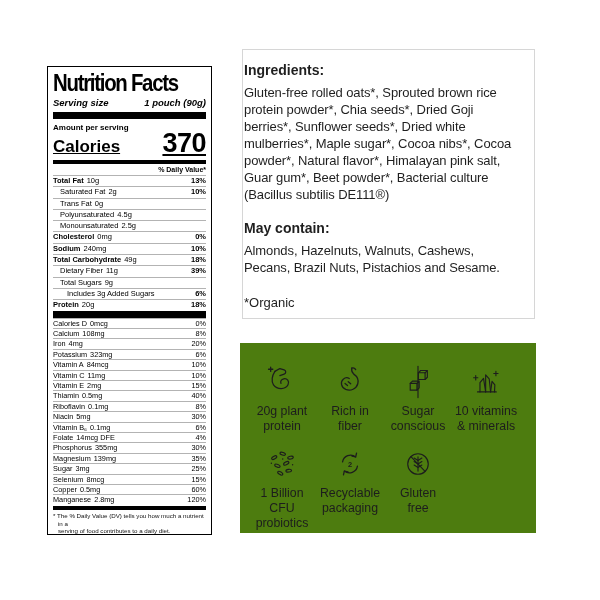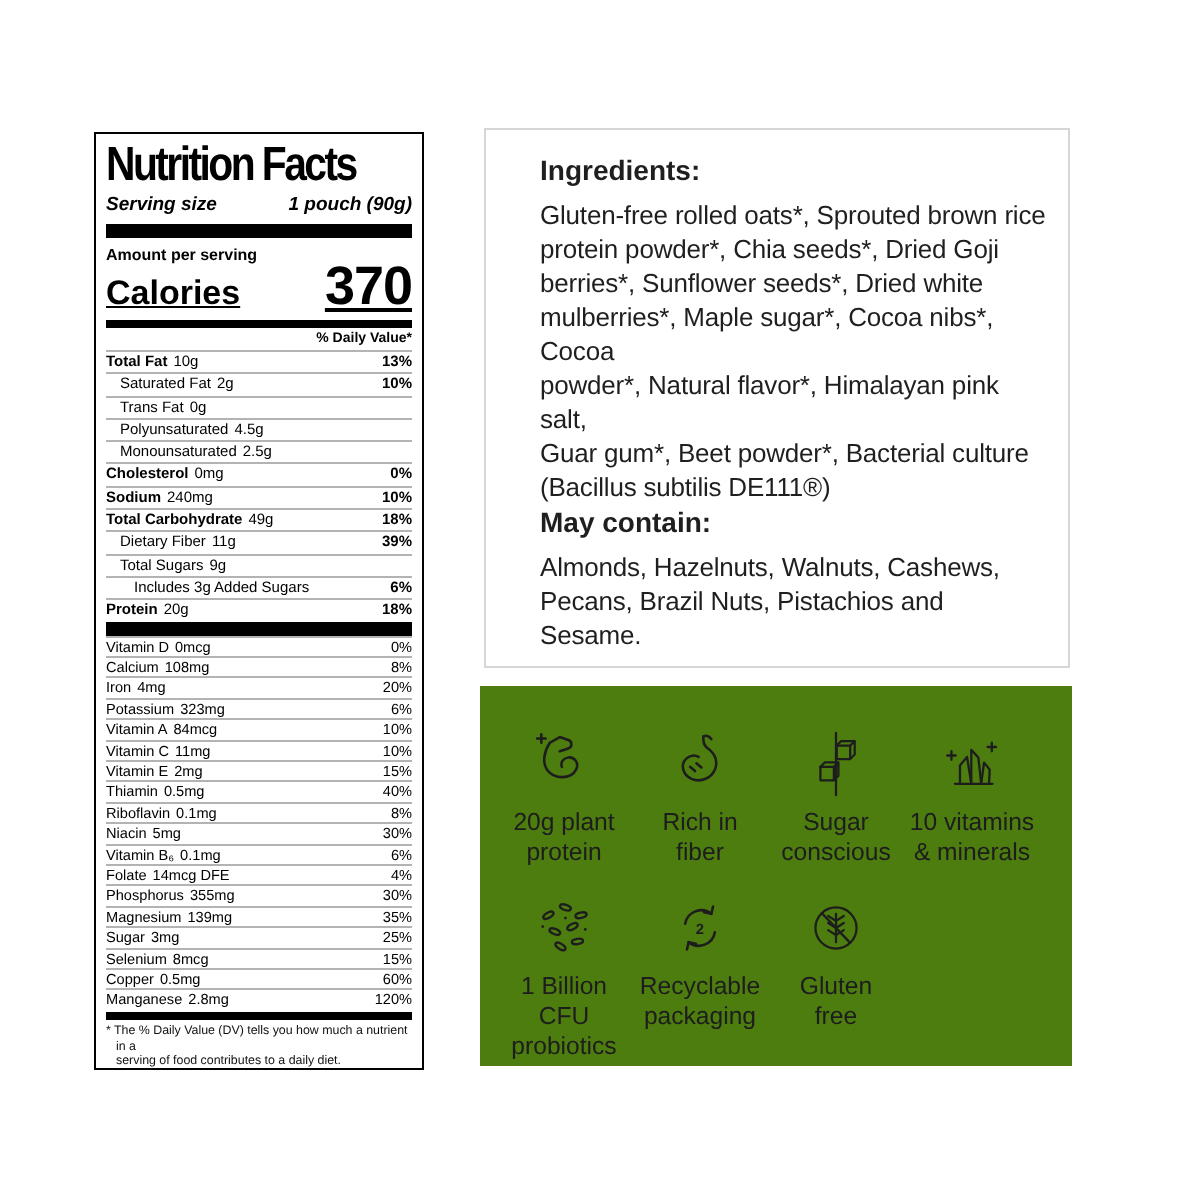--- a/index.html
+++ b/index.html
@@ -28,25 +28,25 @@
   .micros .nf-row { font-size:7.3px; line-height:9.4px; }
   .macros .dv { font-weight:700; }
   .b-name .nm { font-weight:700; }
   .ind1 { padding-left:7px; } .ind2 { padding-left:14px; }
   .amt { margin-left:3px; }
   .nf-foot { border-top:4px solid #000; margin-top:1px; padding:2px 1px 0 5px;
              text-indent:-5px; font-size:6.2px; line-height:7.8px; white-space:pre-line;
              color:#111; }
 
   
-  .ing { position:absolute; left:242px; top:64px; width:293px; height:270px;
-         border:1px solid #d6d6d6; padding:11px 10px 0 27px; color:#1f1f1f; background:#fff; }
+  .ing { position:absolute; left:242px; top:49px; width:293px; height:270px;
+         border:1px solid #d6d6d6; padding:11px 10px 0 1px; color:#1f1f1f; background:#fff; }
   .ing-h { font-size:14px; font-weight:700; line-height:18px; margin-bottom:5px; }
   .ing-body { font-size:13px; line-height:17px; letter-spacing:-.1px; white-space:pre-line; }
-  .ing-h2 { }
+  .ing-h2 { margin-top:16px; }
   .organic { margin-top:18px; font-size:13px; line-height:17px; }
 
   
   .features { position:absolute; left:240px; top:343px; width:296px; height:190px;
               background:#4d7c0f; padding:22px 10px 0 8px;
               display:grid; grid-template-columns:repeat(4,68px); row-gap:10px;
               justify-content:start; }
   .feature { display:flex; flex-direction:column; align-items:center; text-align:center; }
   .feature svg { width:34px; height:34px; margin-bottom:5px; display:block; }
   .f-label { font-size:12.3px; line-height:15px; color:#1d1d1d; white-space:pre-line; }
@@ -119,21 +119,21 @@
       <div class="nf-row b-name">
         <span class="cell"><span class="nm">Protein</span><span class="amt">20g</span></span>
         <span class="dv">18%</span>
       </div>
     </div>
 
     <div class="bar-thick"></div>
 
     <div class="micros">
       <div class="nf-row">
-        <span class="cell"><span class="nm">Vitamin D</span><span class="amt">0mcg</span></span>
+        <span class="cell"><span class="nm">Calories D</span><span class="amt">0mcg</span></span>
         <span class="dv">0%</span>
       </div>
       <div class="nf-row">
         <span class="cell"><span class="nm">Calcium</span><span class="amt">108mg</span></span>
         <span class="dv">8%</span>
       </div>
       <div class="nf-row">
         <span class="cell"><span class="nm">Iron</span><span class="amt">4mg</span></span>
         <span class="dv">20%</span>
       </div>

